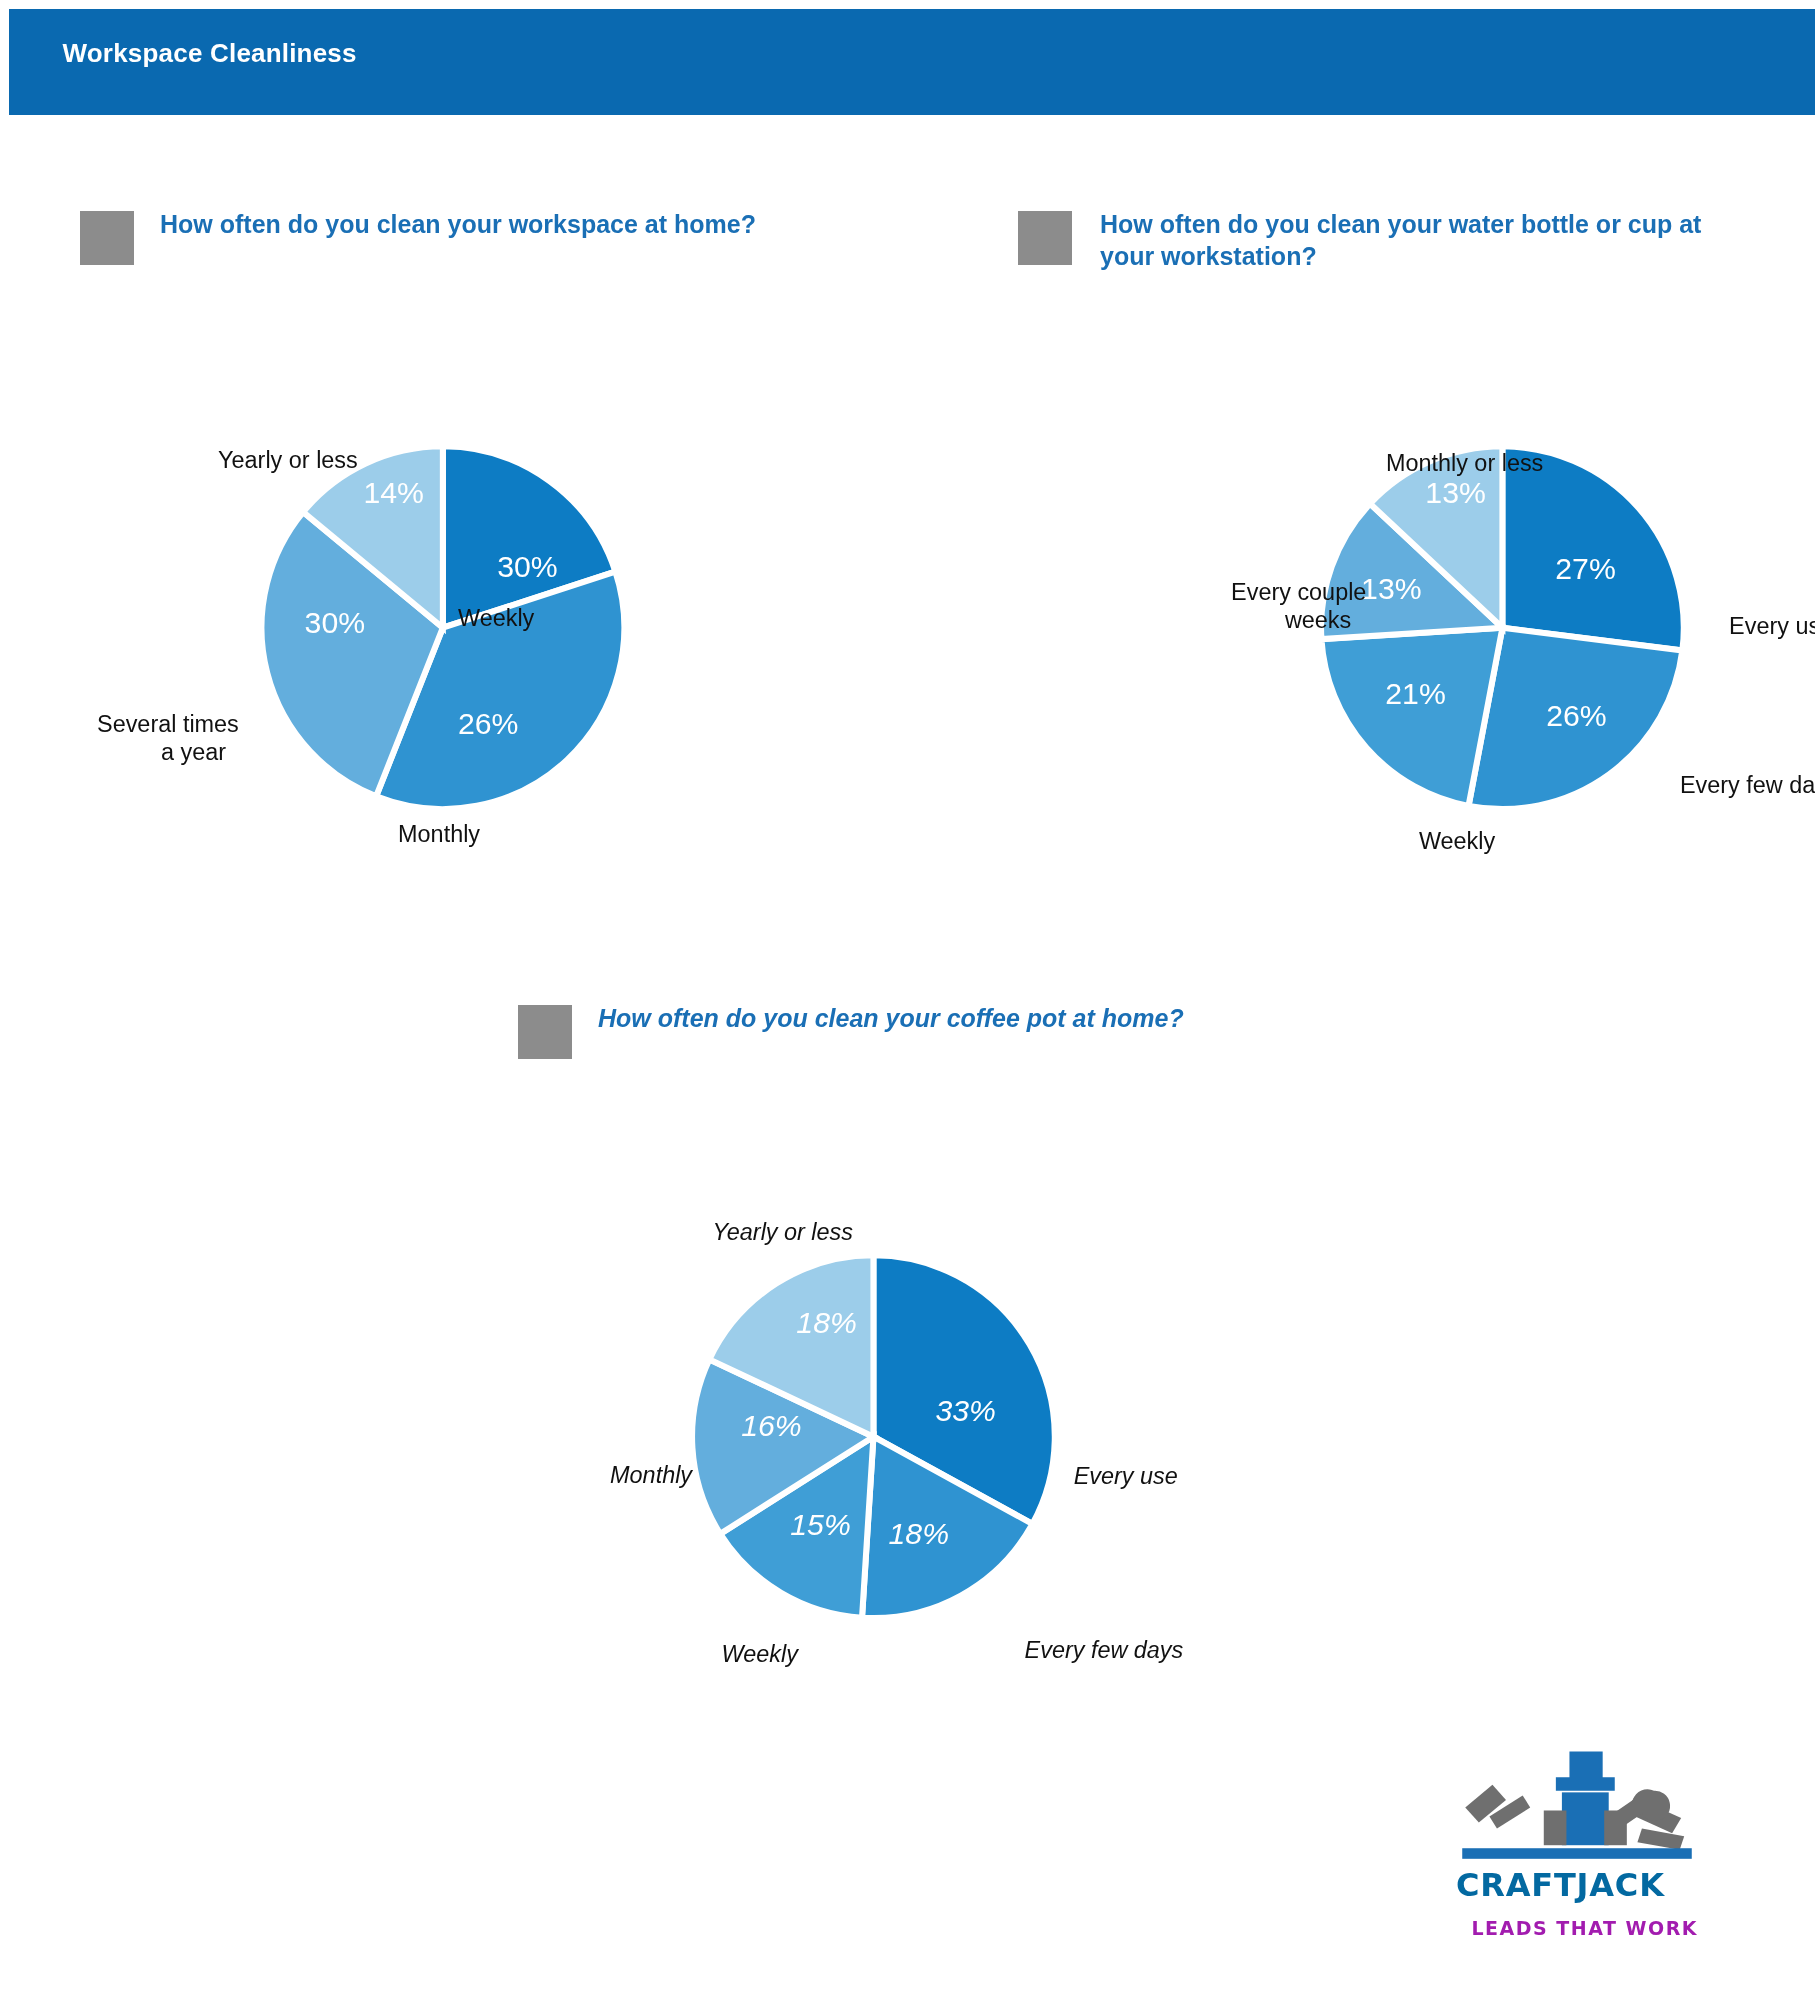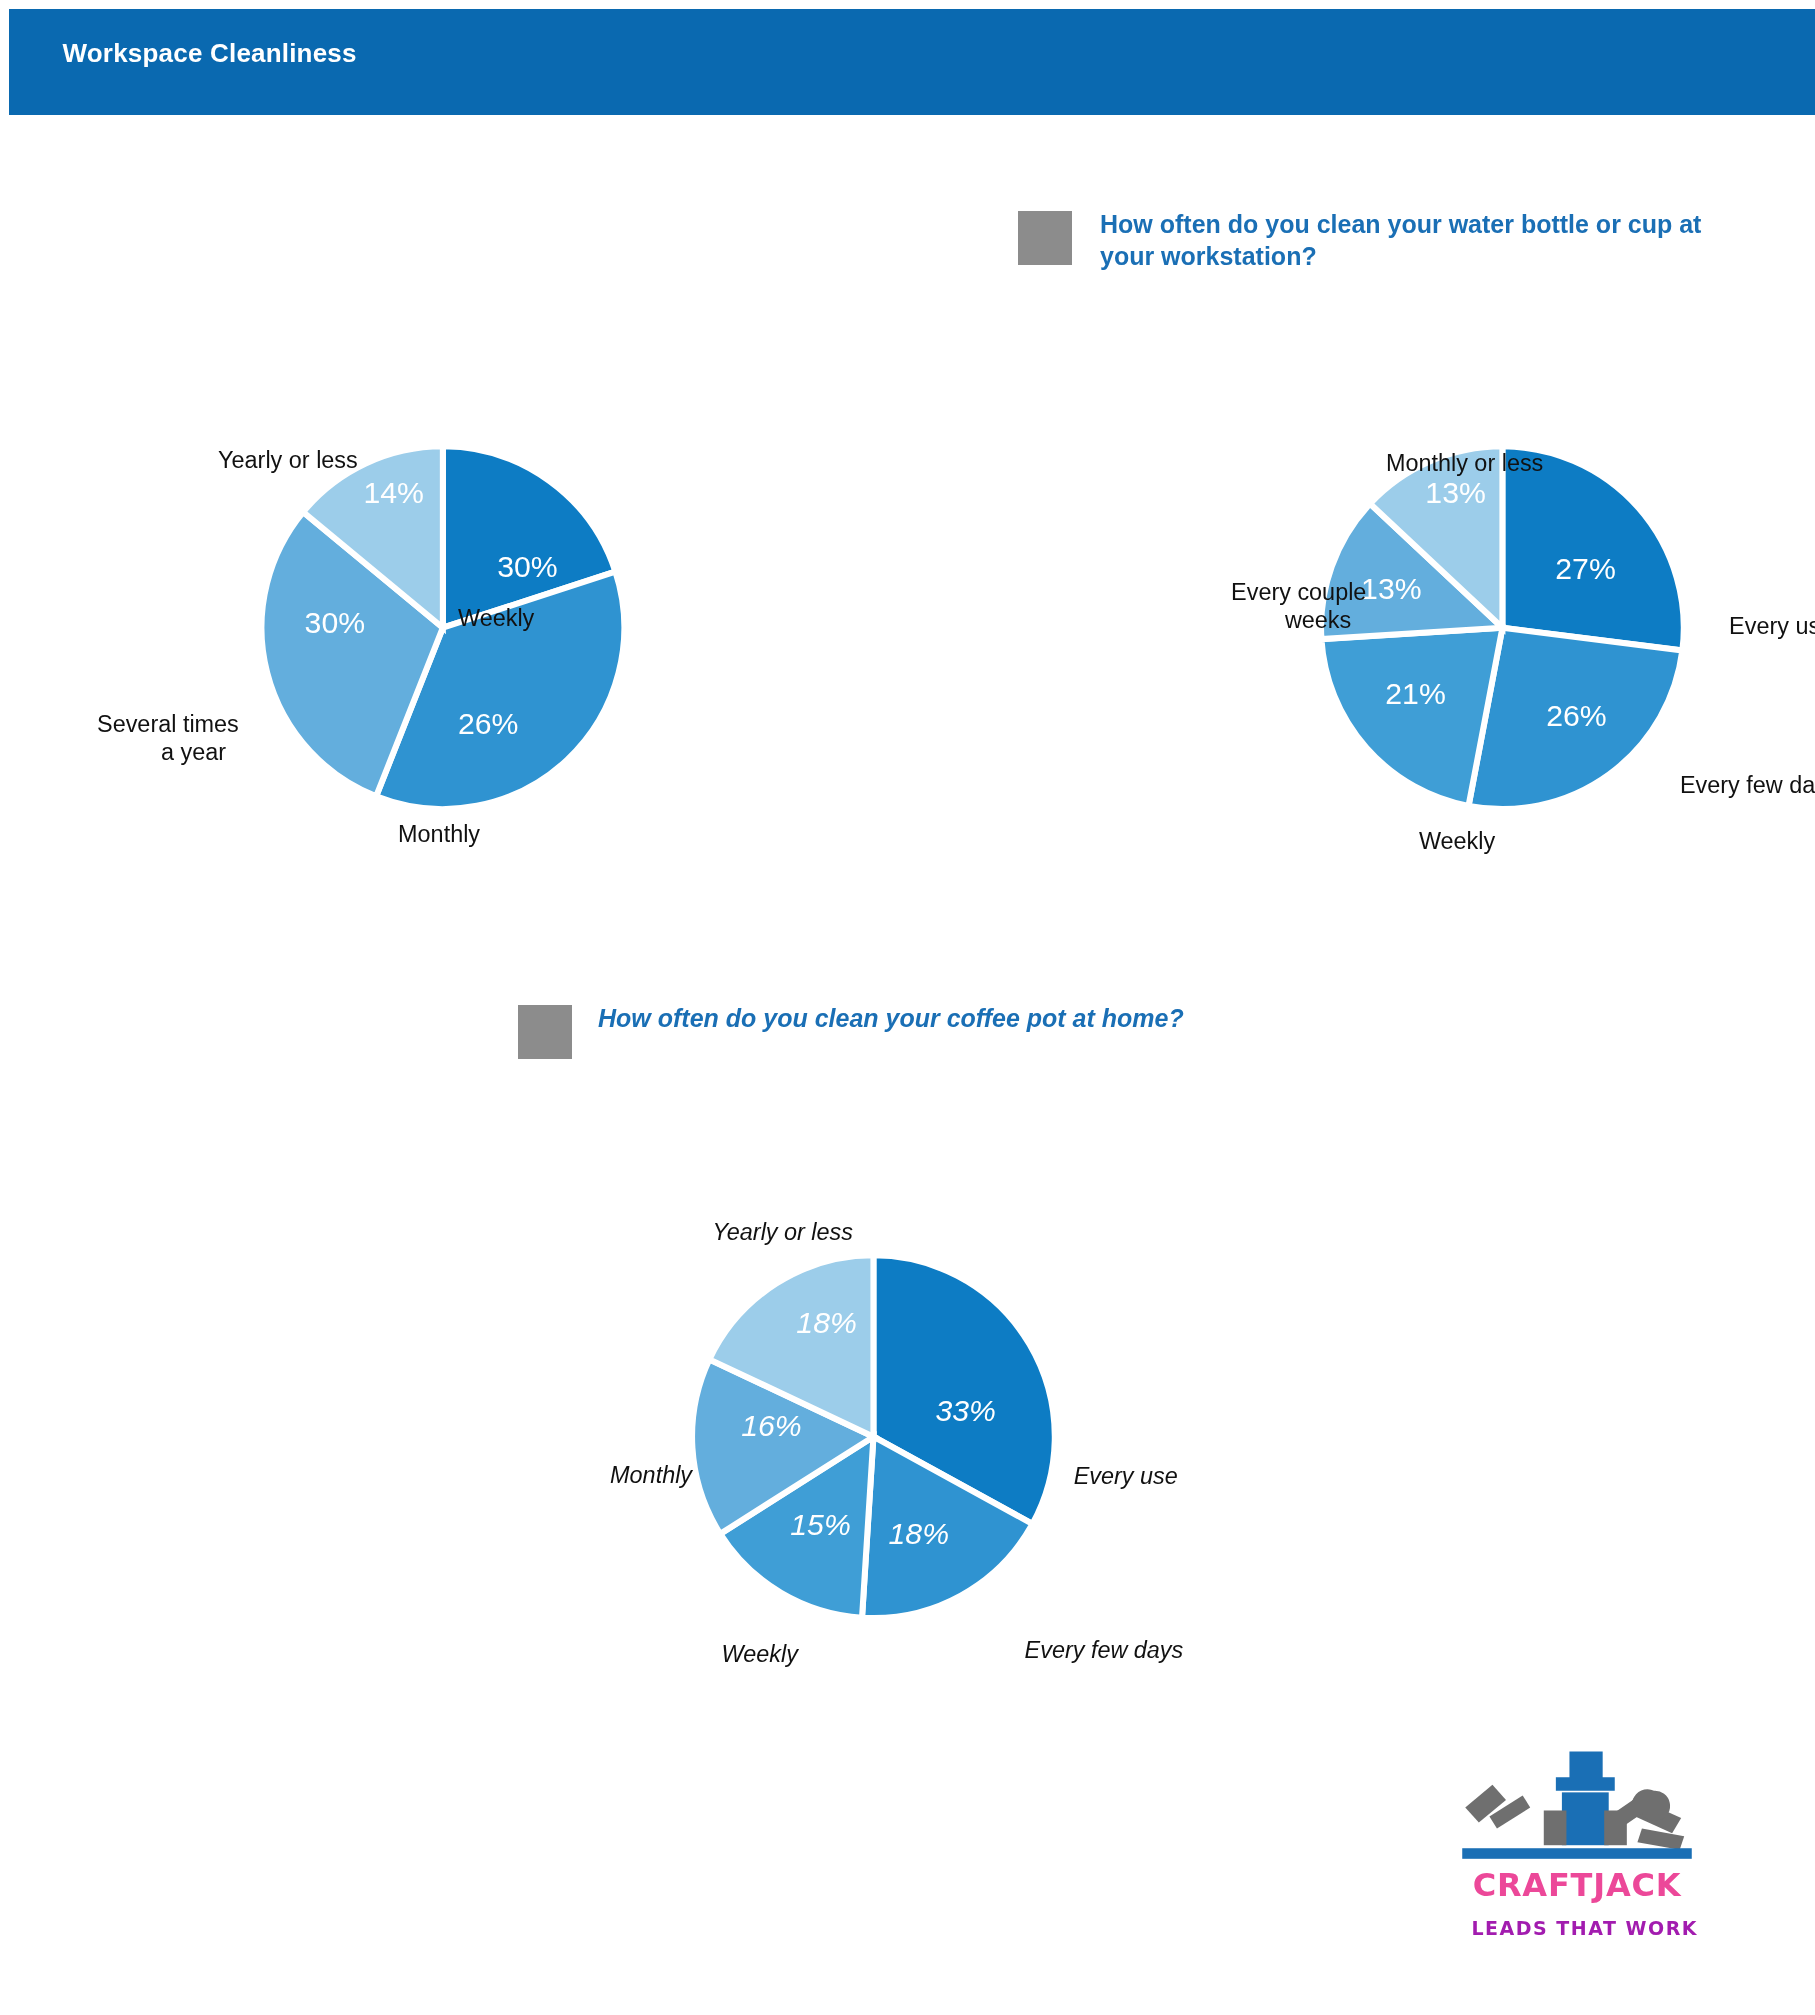--- a/index.html
+++ b/index.html
@@ -97,22 +97,22 @@
     right: 113px;
     bottom: 68px;
     width: 242px;
     height: 197px;
   }
   .logo-word {
     position: absolute;
     left: 0;
     bottom: 39px;
     width: 242px;
-    text-align: center;
-    color: #ec4899;
+    text-align: left;
+    color: #0369a1;
     font-size: 32px;
     font-weight: bold;
     letter-spacing: 0.8px;
     font-family: "DejaVu Sans", sans-serif;
   }
   .logo-sub {
     position: absolute;
     left: 0;
     bottom: 4.5px;
     width: 242px;
@@ -127,20 +127,24 @@
 </head>
 <body>
 
 <div class="page">
 
   <div class="header-bar">
     <div class="header-title">Workspace Cleanliness</div>
   </div>
 
   <div class="panel" style="left:0; top:189px; width:908px; height:719px;">
+    <div class="panel-head" style="left:76px; top:15px; width:756px;">
+      <div class="head-swatch"></div>
+      <div class="head-text">How often do you clean your workspace at home?</div>
+    </div>
 
     <div class="chart-area" style="left:136px; top:174px; width:772px; height:529px;">
       <svg width="772" height="529" viewBox="0 0 1020 700">
         <g transform="translate(400,345)">
 
           <path d="M 0 0 L 0 -240 A 240 240 0 0 1 228.3 -74.2 Z" fill="#0d7cc4" stroke="#ffffff" stroke-width="8"></path>
 
           <path d="M 0 0 L 228.3 -74.2 A 240 240 0 0 1 -88.3 223.1 Z" fill="#2f93d1" stroke="#ffffff" stroke-width="8"></path>
 
           <path d="M 0 0 L -88.3 223.1 A 240 240 0 0 1 -184.9 -153.1 Z" fill="#63aedd" stroke="#ffffff" stroke-width="8"></path>

